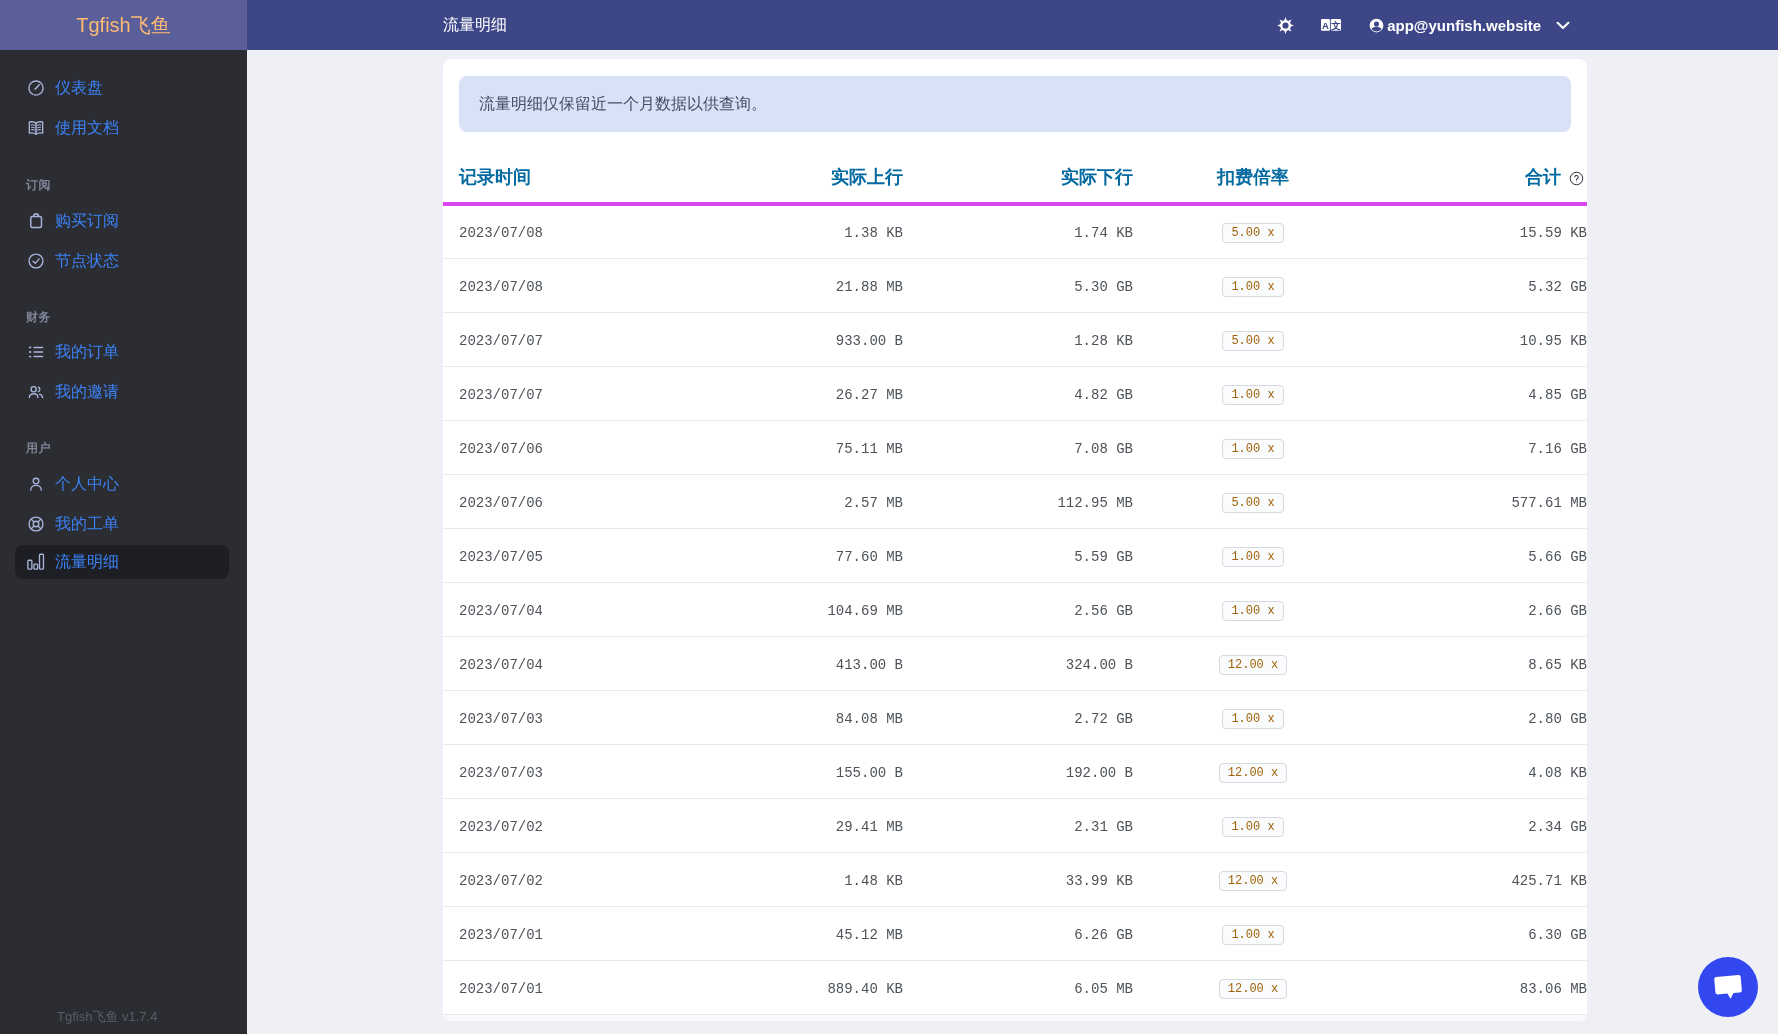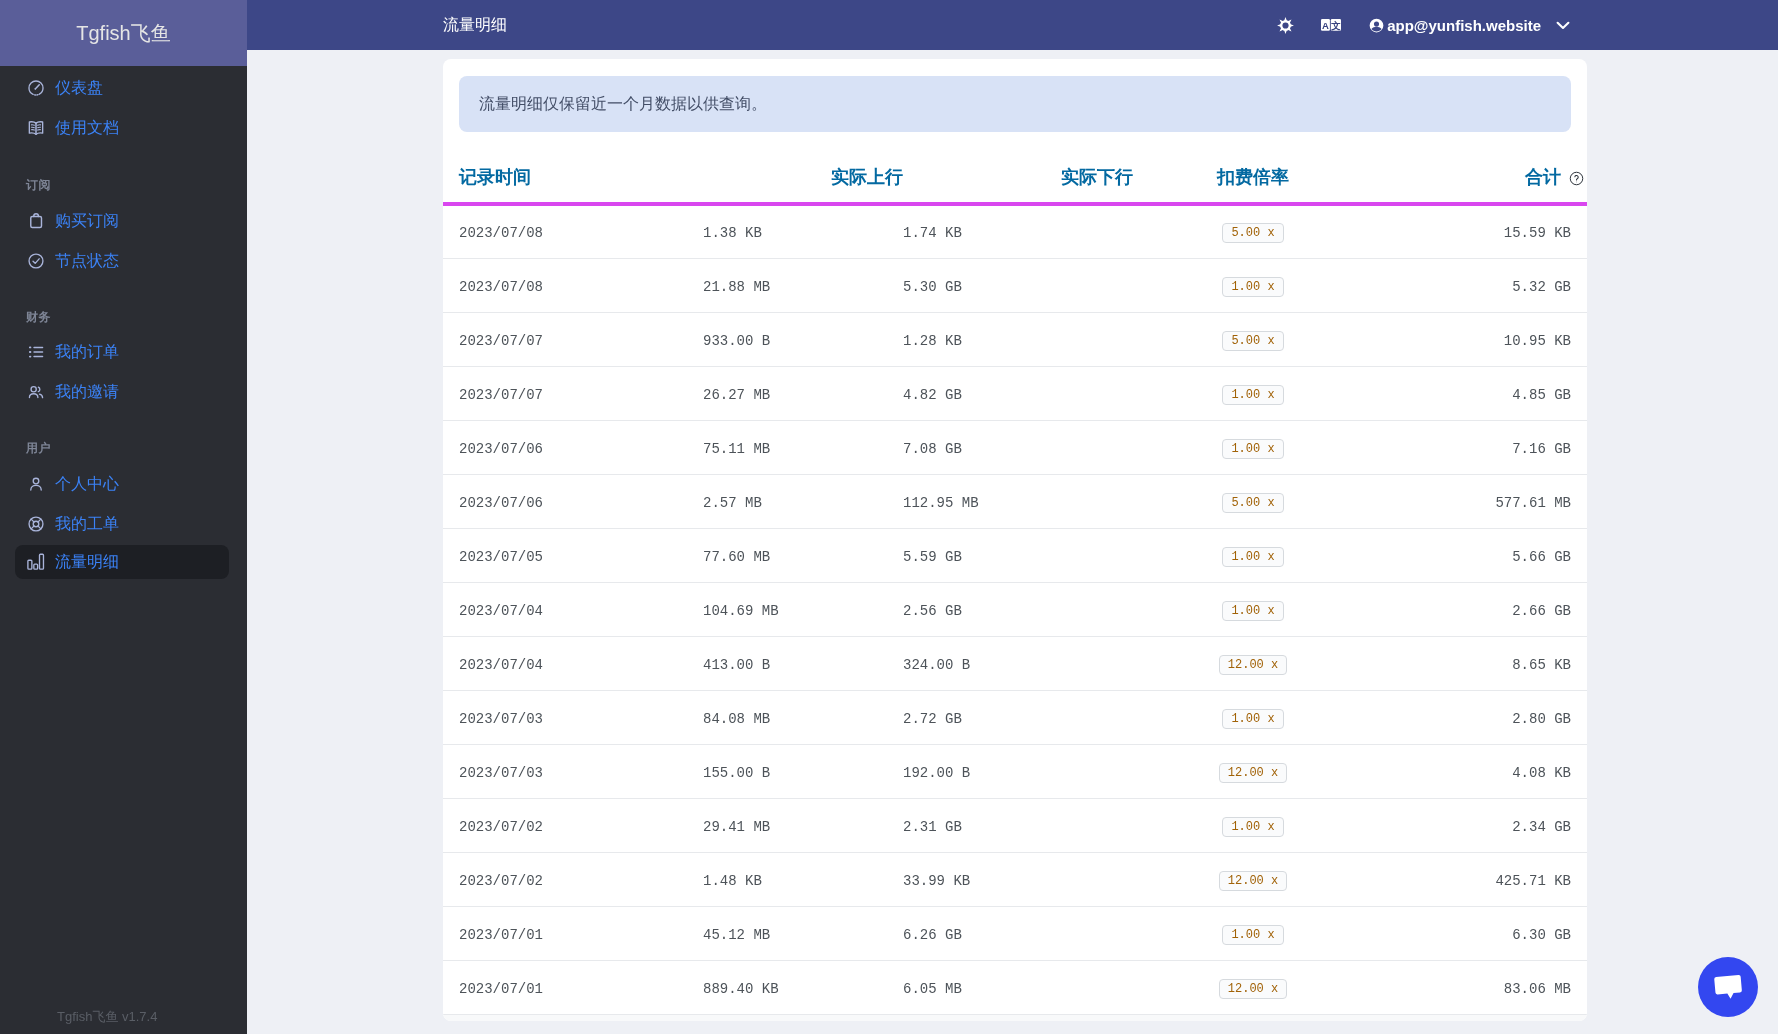--- a/index.html
+++ b/index.html
@@ -1,41 +1,41 @@
 <!DOCTYPE html>
 <html><head>
 <meta charset="utf-8">
 <style>
 * { margin:0; padding:0; box-sizing:border-box; }
 html,body { width:1778px; height:1034px; }
 body { position:relative; font-family:"Liberation Sans",sans-serif; background:#eef0f5; overflow:hidden; }
 .sidebar { position:absolute; left:0; top:0; width:247px; height:1034px; background:#2b2d33; }
-.logo { height:66px; background:#5a5e99; color:#e5e5e5; font-size:20px; display:flex; align-items:center; justify-content:center; }
+.logo { height:50px; background:#5a5e99; color:#fdba74; font-size:20px; display:flex; align-items:center; justify-content:center; }
 .nav-item { position:absolute; left:15px; width:214px; height:40px; display:flex; align-items:center; color:#3b82f6; font-size:16px; }
 .nav-item .ic { width:18px; height:20px; margin-left:12px; margin-right:10px; flex:none; display:flex; align-items:center; }
 .nav-item.active { background:#1d1f24; border-radius:8px; height:34px; }
 .nav-label { position:absolute; left:26px; font-size:12px; font-weight:bold; color:#7e8596; letter-spacing:0.5px; }
 .version { position:absolute; left:13px; top:1008px; font-size:13px; color:#5a5e66;margin-left:44px; }
 .topbar { position:absolute; left:247px; top:0; width:1531px; height:50px; background:#3d4787; }
 .title { position:absolute; left:196px; top:0; height:50px; line-height:50px; color:#fff; font-size:16px; font-weight:500; }
 .tright { position:absolute; right:208px; top:0; height:50px; display:flex; align-items:center; color:#fff; }
 .uname { font-size:15px; font-weight:bold; margin-left:3.5px; }
 .card { position:absolute; left:443px; top:59px; width:1144px; height:962px; background:#fff; border-radius:8px; overflow:hidden; }
 .alert { margin:17px 16px 0; height:56px; background:#d8e2f6; border-radius:8px; color:#424d66; font-size:16px; display:flex; align-items:center; padding-left:20px; }
 table { margin-top:18px; width:100%; border-collapse:collapse; table-layout:fixed; }
 th { height:54px; padding-top:2px; font-size:18px; color:#0369a1; border-bottom:4px solid #d946ef; }
 th.c1 { padding-left:16px; text-align:left; }
 th.r { text-align:right; }
 th.c4 { text-align:center; }
 th.c5 { text-align:right; padding-right:3px; }
 td { height:54px; padding-top:3px; font-family:"Liberation Mono",monospace; font-size:14px; color:#4d5359; border-bottom:1px solid #e7e9ec; }
 td.c1 { padding-left:16px; }
-td.r { }
+td.r { text-align:right; }
 td.c4 { text-align:center; }
-td.c5 { text-align:right; padding-right:16px; }
+td.c5 { text-align:right; padding-right:0; }
 .badge { display:inline-block; font-family:"Liberation Mono",monospace; font-size:12px; line-height:18px; padding:0 8px; border:1px solid #d6dade; border-radius:4px; background:#fafbfc; color:#a16207; }
 .strip { height:15px; background:#f8f9fa; }
 .chat { position:absolute; left:1698px; top:957px; width:60px; height:60px; border-radius:50%; background:#3347f0; display:flex; align-items:center; justify-content:center; }
 .hq { vertical-align:-3px; margin-left:8px; }
 </style>
 </head>
 <body>
 <div class="sidebar">
   <div class="logo">Tgfish飞鱼</div>
   <div class="nav-item" style="top:68px"><span class="ic">

